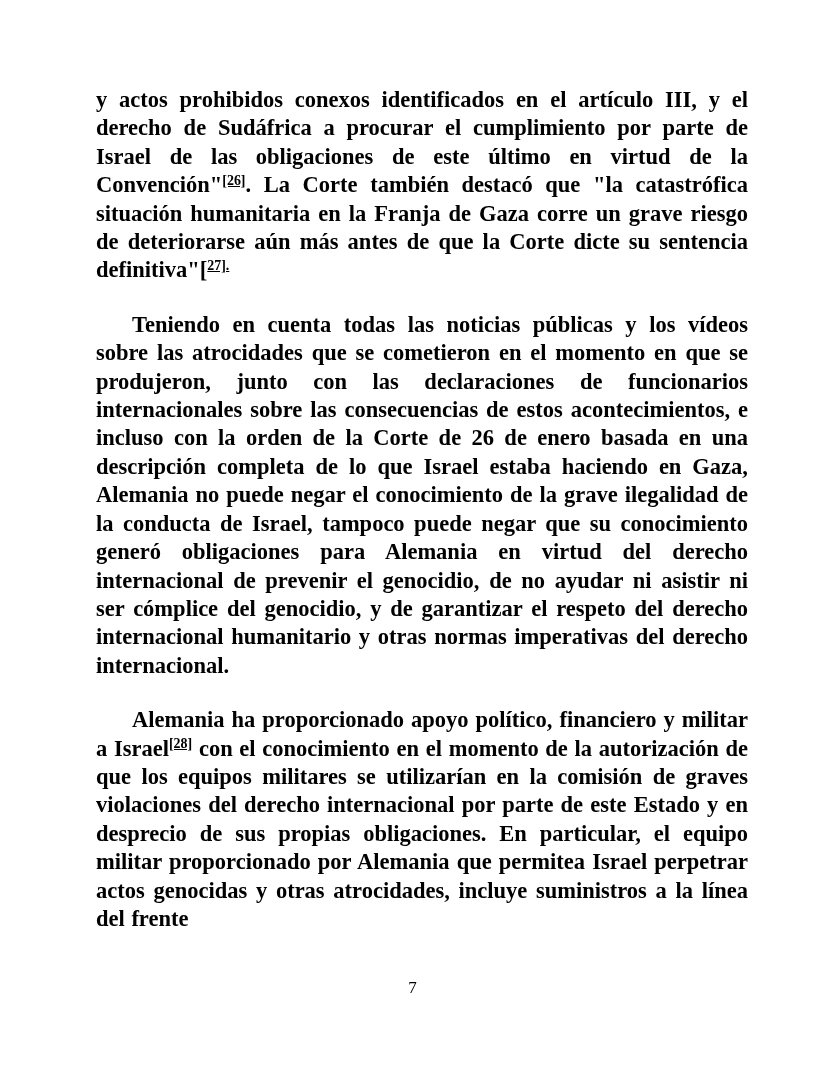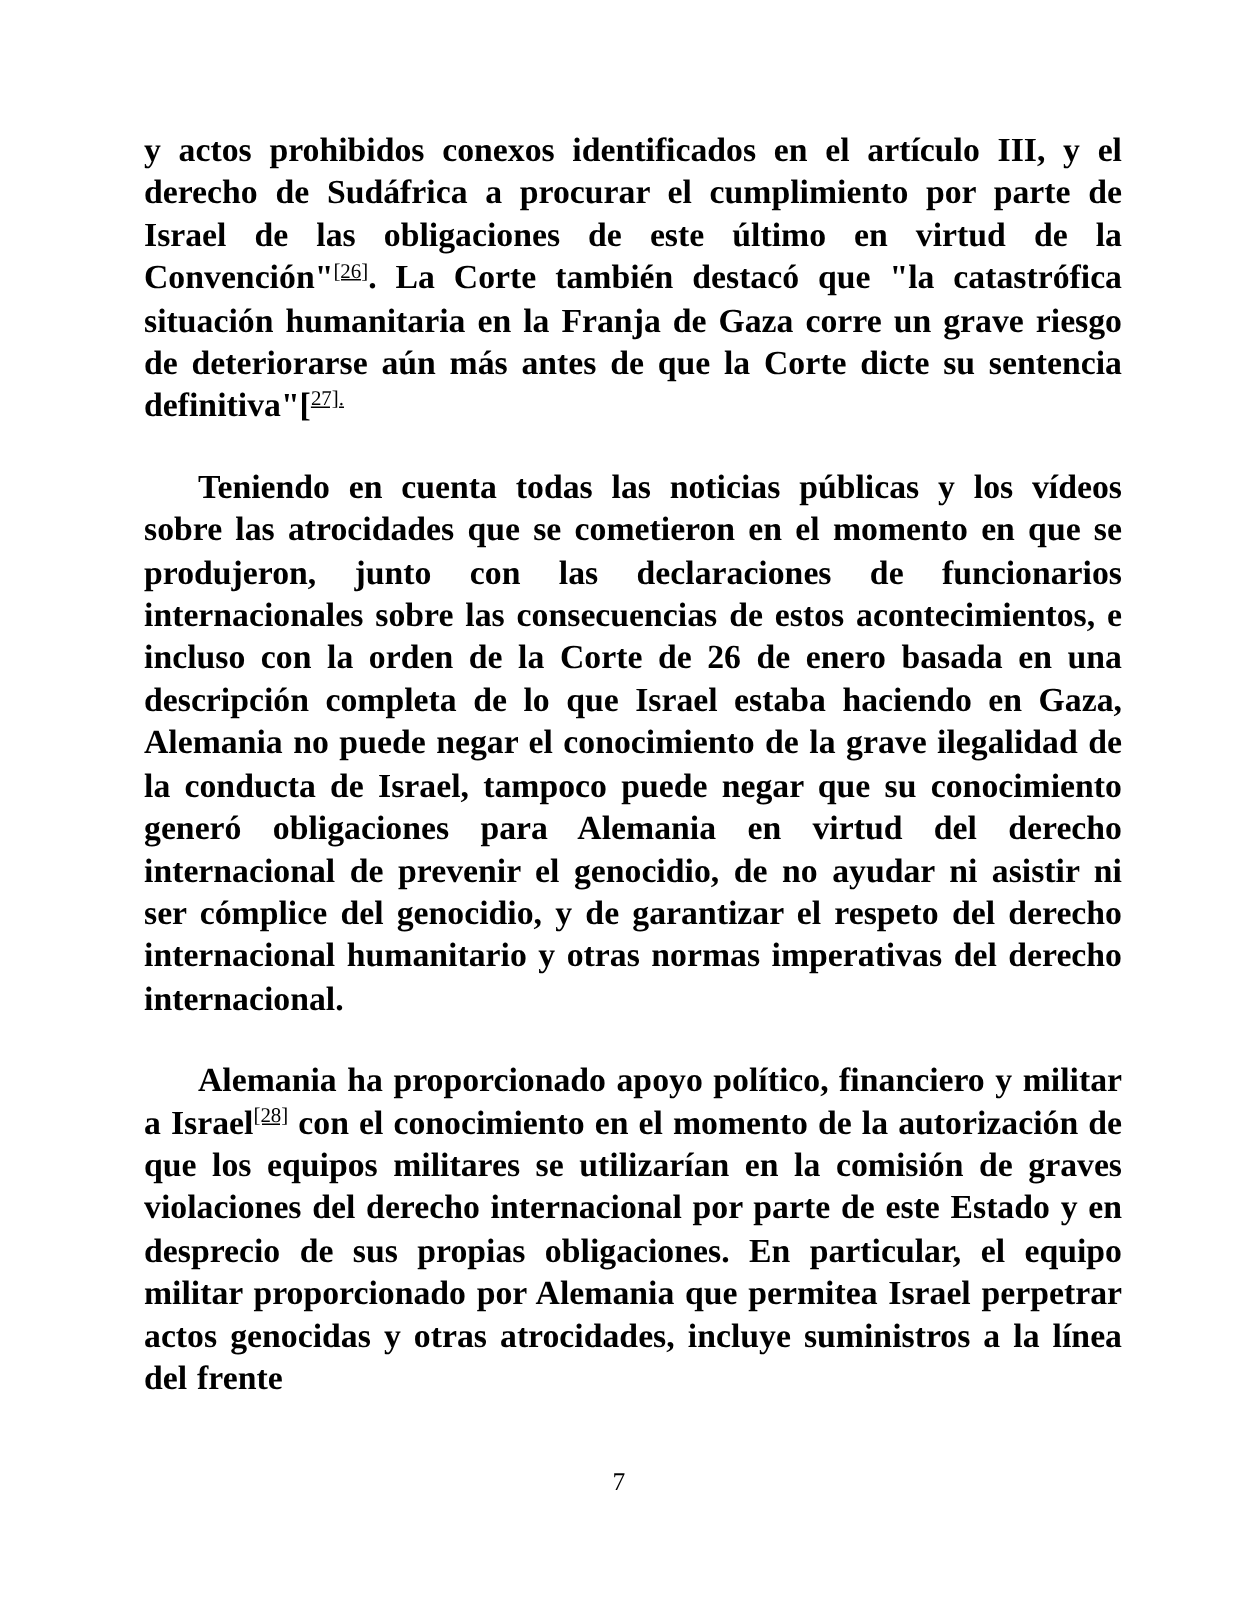--- a/index.html
+++ b/index.html
@@ -29,21 +29,21 @@
     font-weight: bold;
     text-align: justify;
     color: #000000;
     word-spacing: 1px;
   }
   p.para.indent {
     text-indent: 36px;
   }
   .fnref {
     font-size: 62%;
-    font-weight: normal;
+    font-weight: bold;
     text-decoration: underline;
     position: relative;
     top: -0.55em;
     line-height: 0;
     white-space: nowrap;
   }
   .pageno {
     position: absolute;
     left: 0;
     right: 0;

